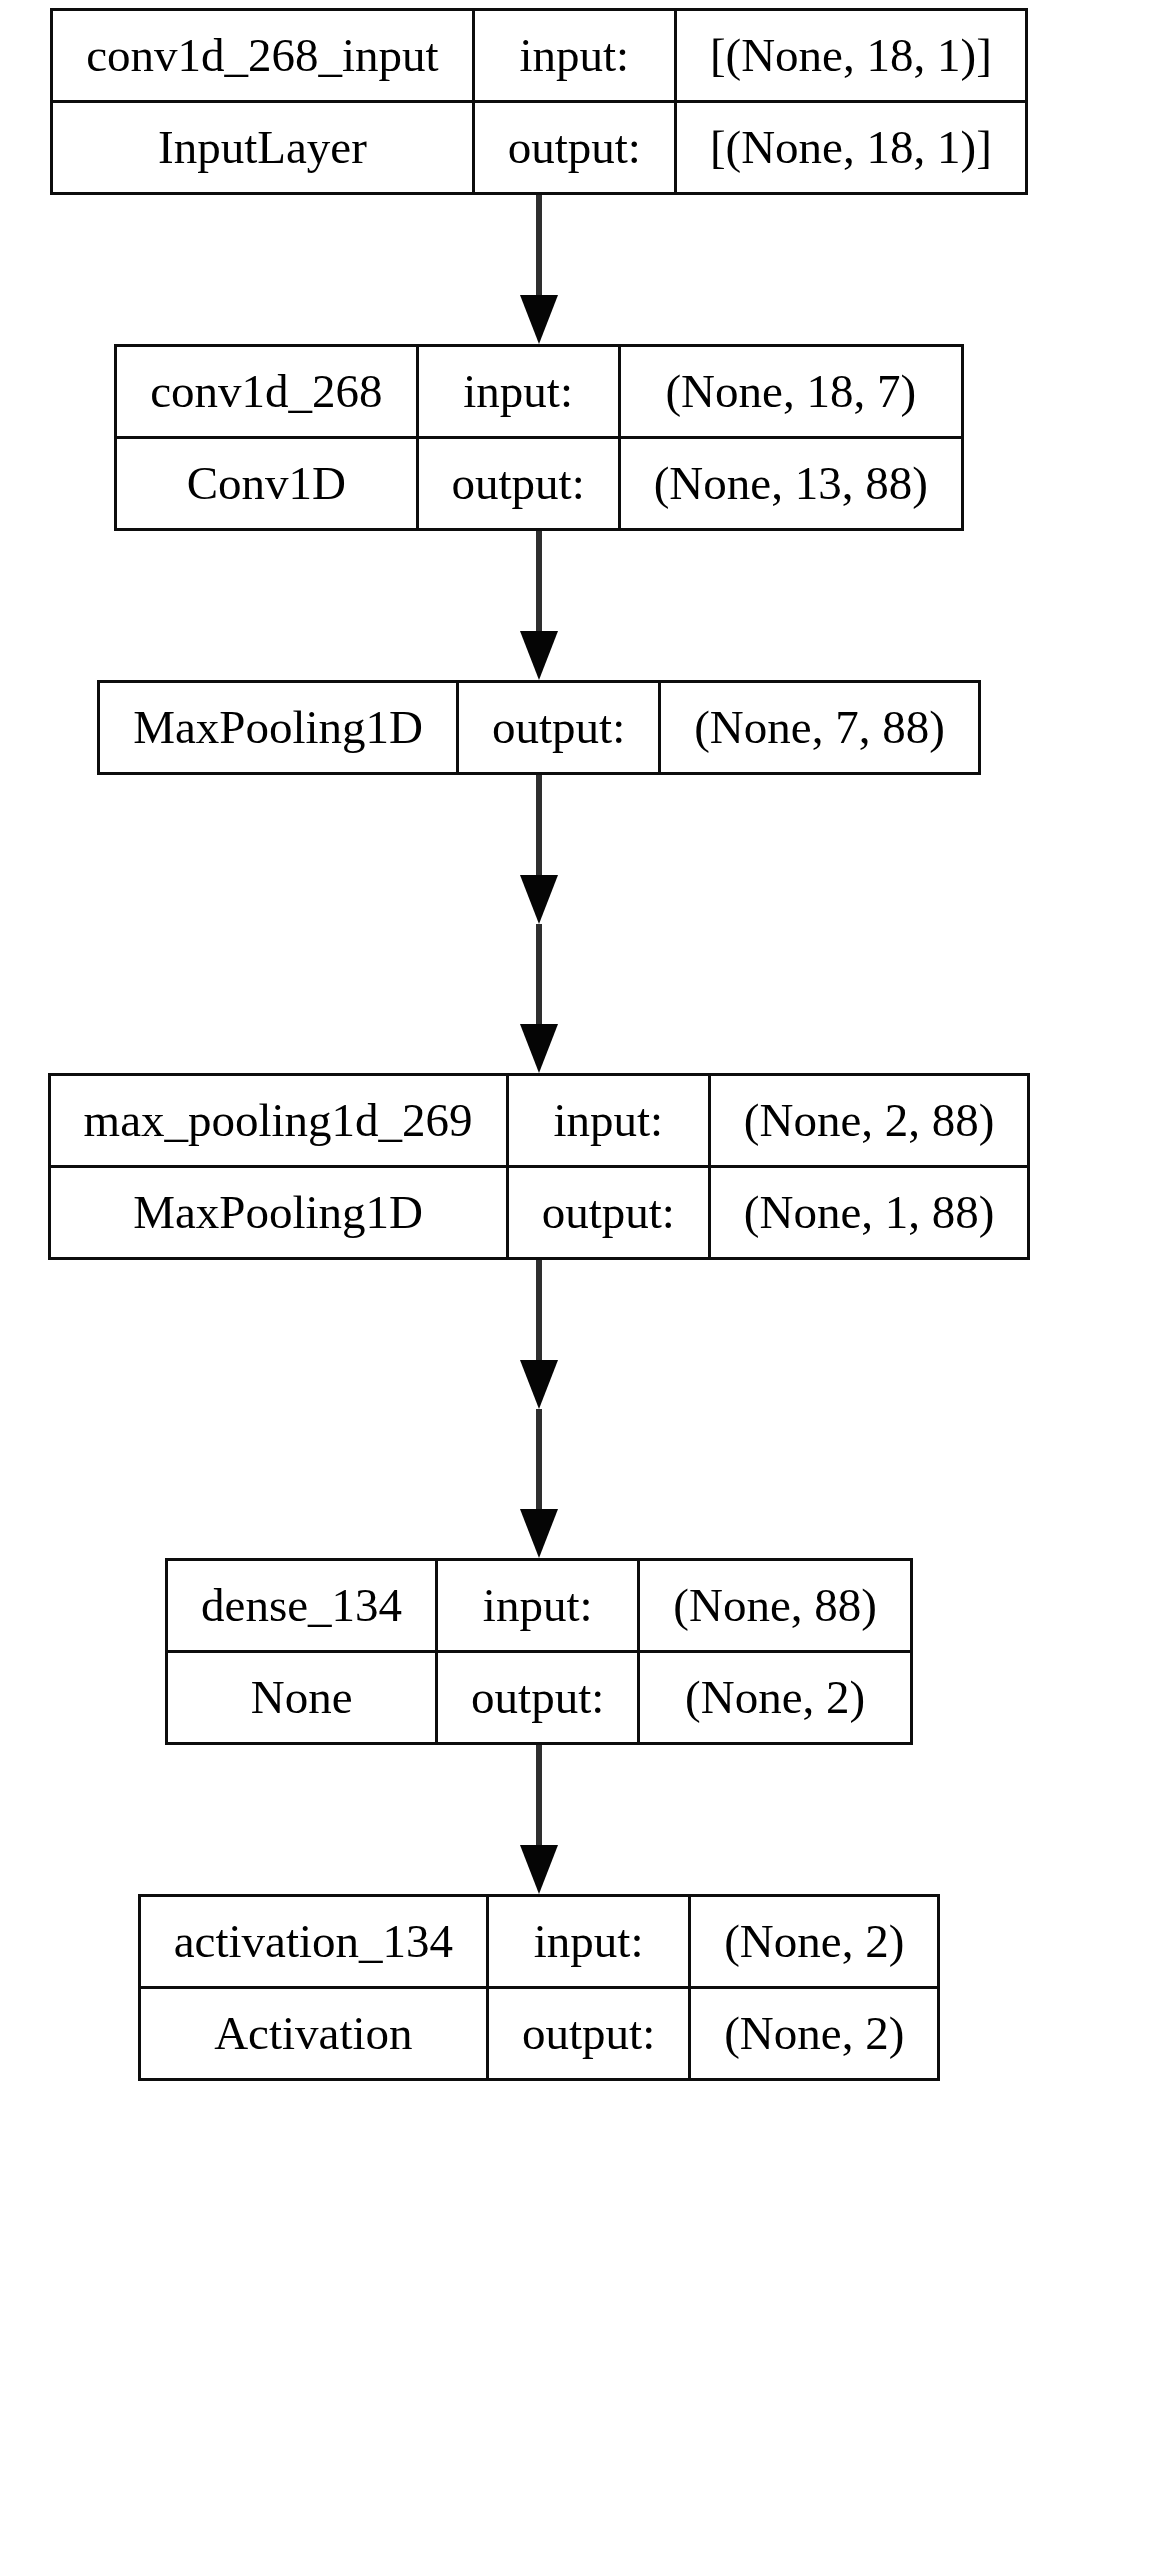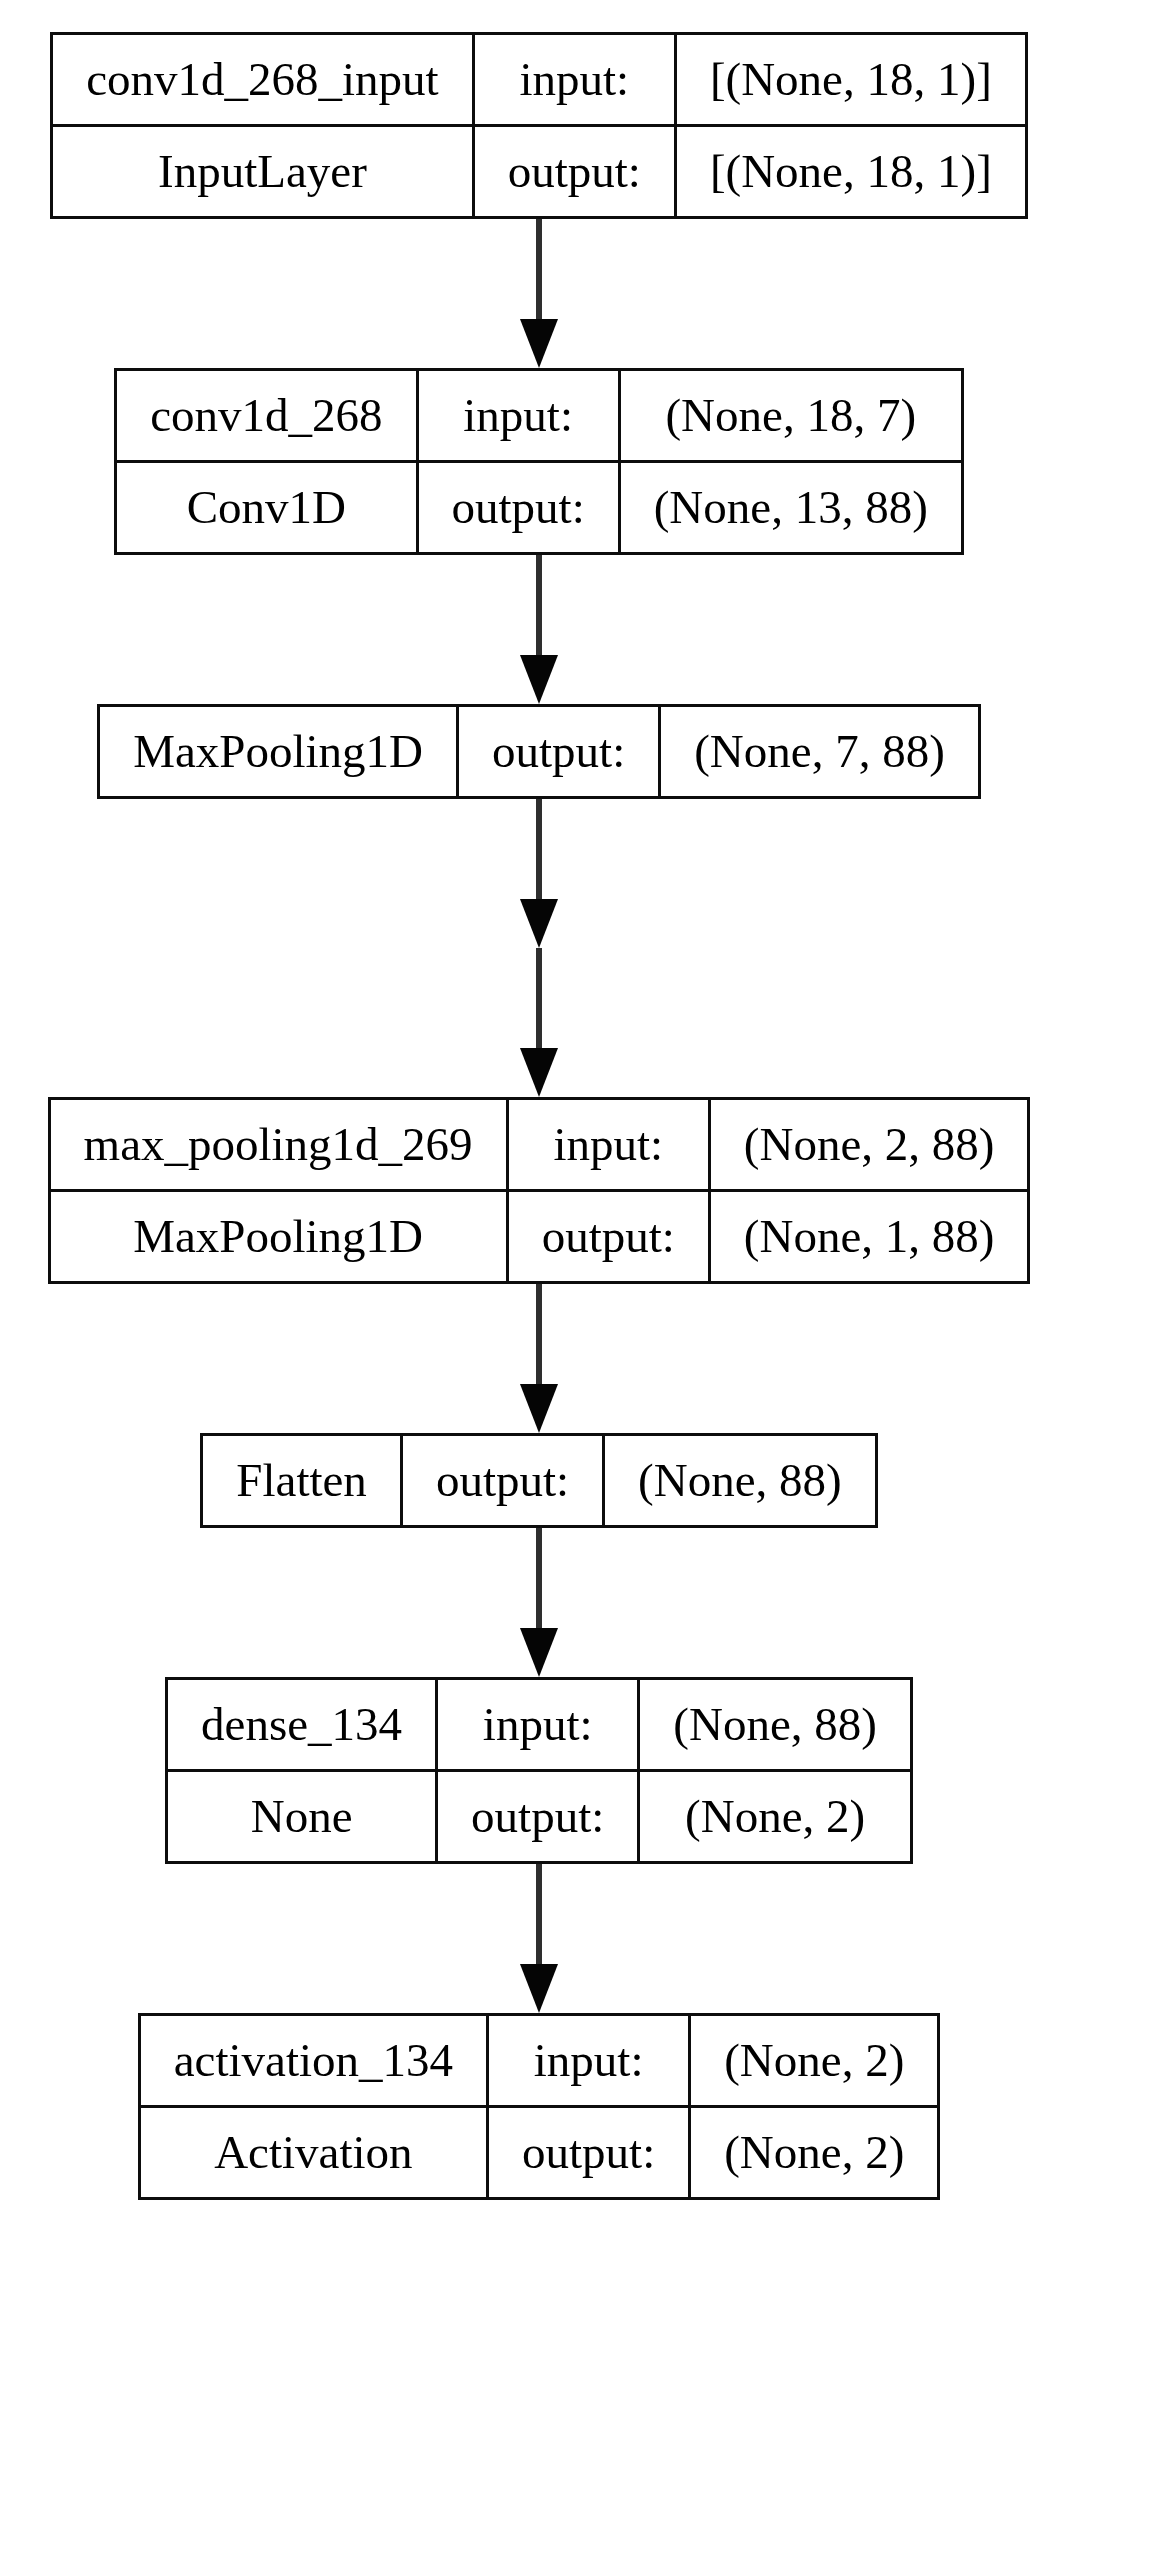--- a/index.html
+++ b/index.html
@@ -8,21 +8,21 @@
     background: #ffffff;
   }
   body {
     width: 1177px;
     height: 2576px;
     font-family: "Liberation Serif", "DejaVu Serif", serif;
     color: #000000;
   }
   .diagram {
     width: 1078px;
-    padding-top: 32px;
+    padding-top: 8px;
     display: flex;
     flex-direction: column;
     align-items: center;
   }
   table.node {
     border-collapse: collapse;
     background: #ffffff;
   }
   table.node td {
     border: 3.1px solid #0d0d0d;
@@ -135,25 +135,20 @@
   </tbody>
     </table>
 
   <div class="arrow">
     <div class="shaft"></div>
     <div class="head"></div>
   </div>
 
   <table class="node">
     <tbody>
-    <tr>
-      <td>Flatten</td>
-      <td>output:</td>
-      <td>(None, 88)</td>
-    </tr>
   </tbody>
     </table>
 
   <div class="arrow">
     <div class="shaft"></div>
     <div class="head"></div>
   </div>
 
   <table class="node">
     <tbody>

